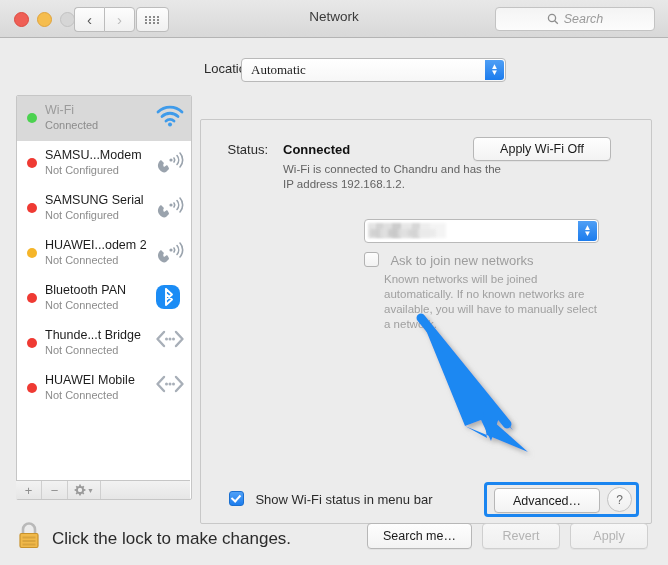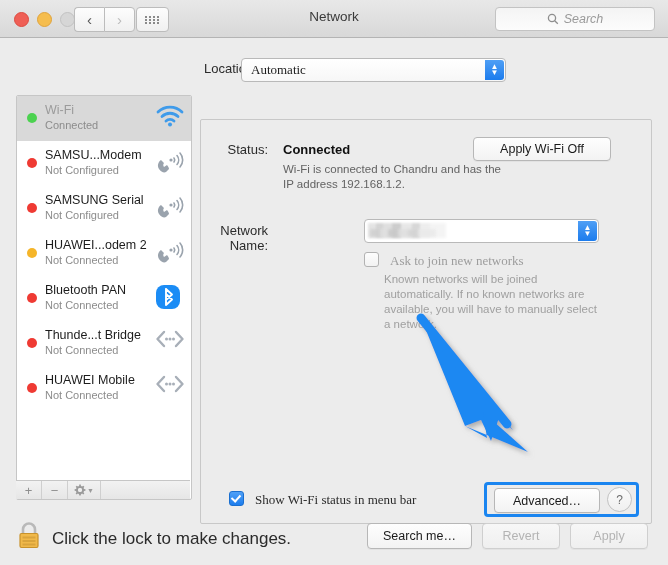--- a/index.html
+++ b/index.html
@@ -143,21 +143,21 @@
     filter:blur(1.2px);opacity:.95;
   }
   .blur2{
     position:absolute;left:5px;top:9px;width:66px;height:8px;
     background:
       linear-gradient(90deg,#cfcfcf 0 10px,#e0e0e0 10px 18px,#c9c9c9 18px 28px,
         #dfdfdf 28px 38px,#d4d4d4 38px 48px,#eaeaea 48px 66px);
     filter:blur(1.4px);opacity:.85;
   }
 
-  .checkrow{position:absolute;left:163px;top:131px;font-family:Liberation Serif, serif;}
+  .checkrow{position:absolute;left:163px;top:131px;}
   .cbox{
     width:13px;height:13px;border:1px solid #b2b2b2;border-radius:3px;
     background:linear-gradient(to bottom,#fdfdfd,#f2f2f2);
     display:inline-block;vertical-align:-2px;
   }
   .cbox.on{
     background:linear-gradient(to bottom,#4fa0f7,#1d7ded);
     border-color:#1a6fd0;position:relative;
   }
   .cbox.on:after{
@@ -347,21 +347,20 @@
     </div>
   </div>
 
   <div class="panel">
 
     <span class="lbl statuslabel">Status:</span>
     <span class="statusval">Connected</span>
     <div class="statusdesc">Wi-Fi is connected to Chandru and has the IP address 192.168.1.2.</div>
     <div class="btn turnoff">Apply Wi-Fi Off</div>
 
-    <span class="lbl nnlabel">Network Name:</span>
     <div class="nnfield">
       <div class="blur"></div>
       <div class="blur2"></div>
       <span class="popchevron">
         <span>▲</span>
           <span>▼</span>
       </span>
     </div>
 
     <div class="checkrow">

